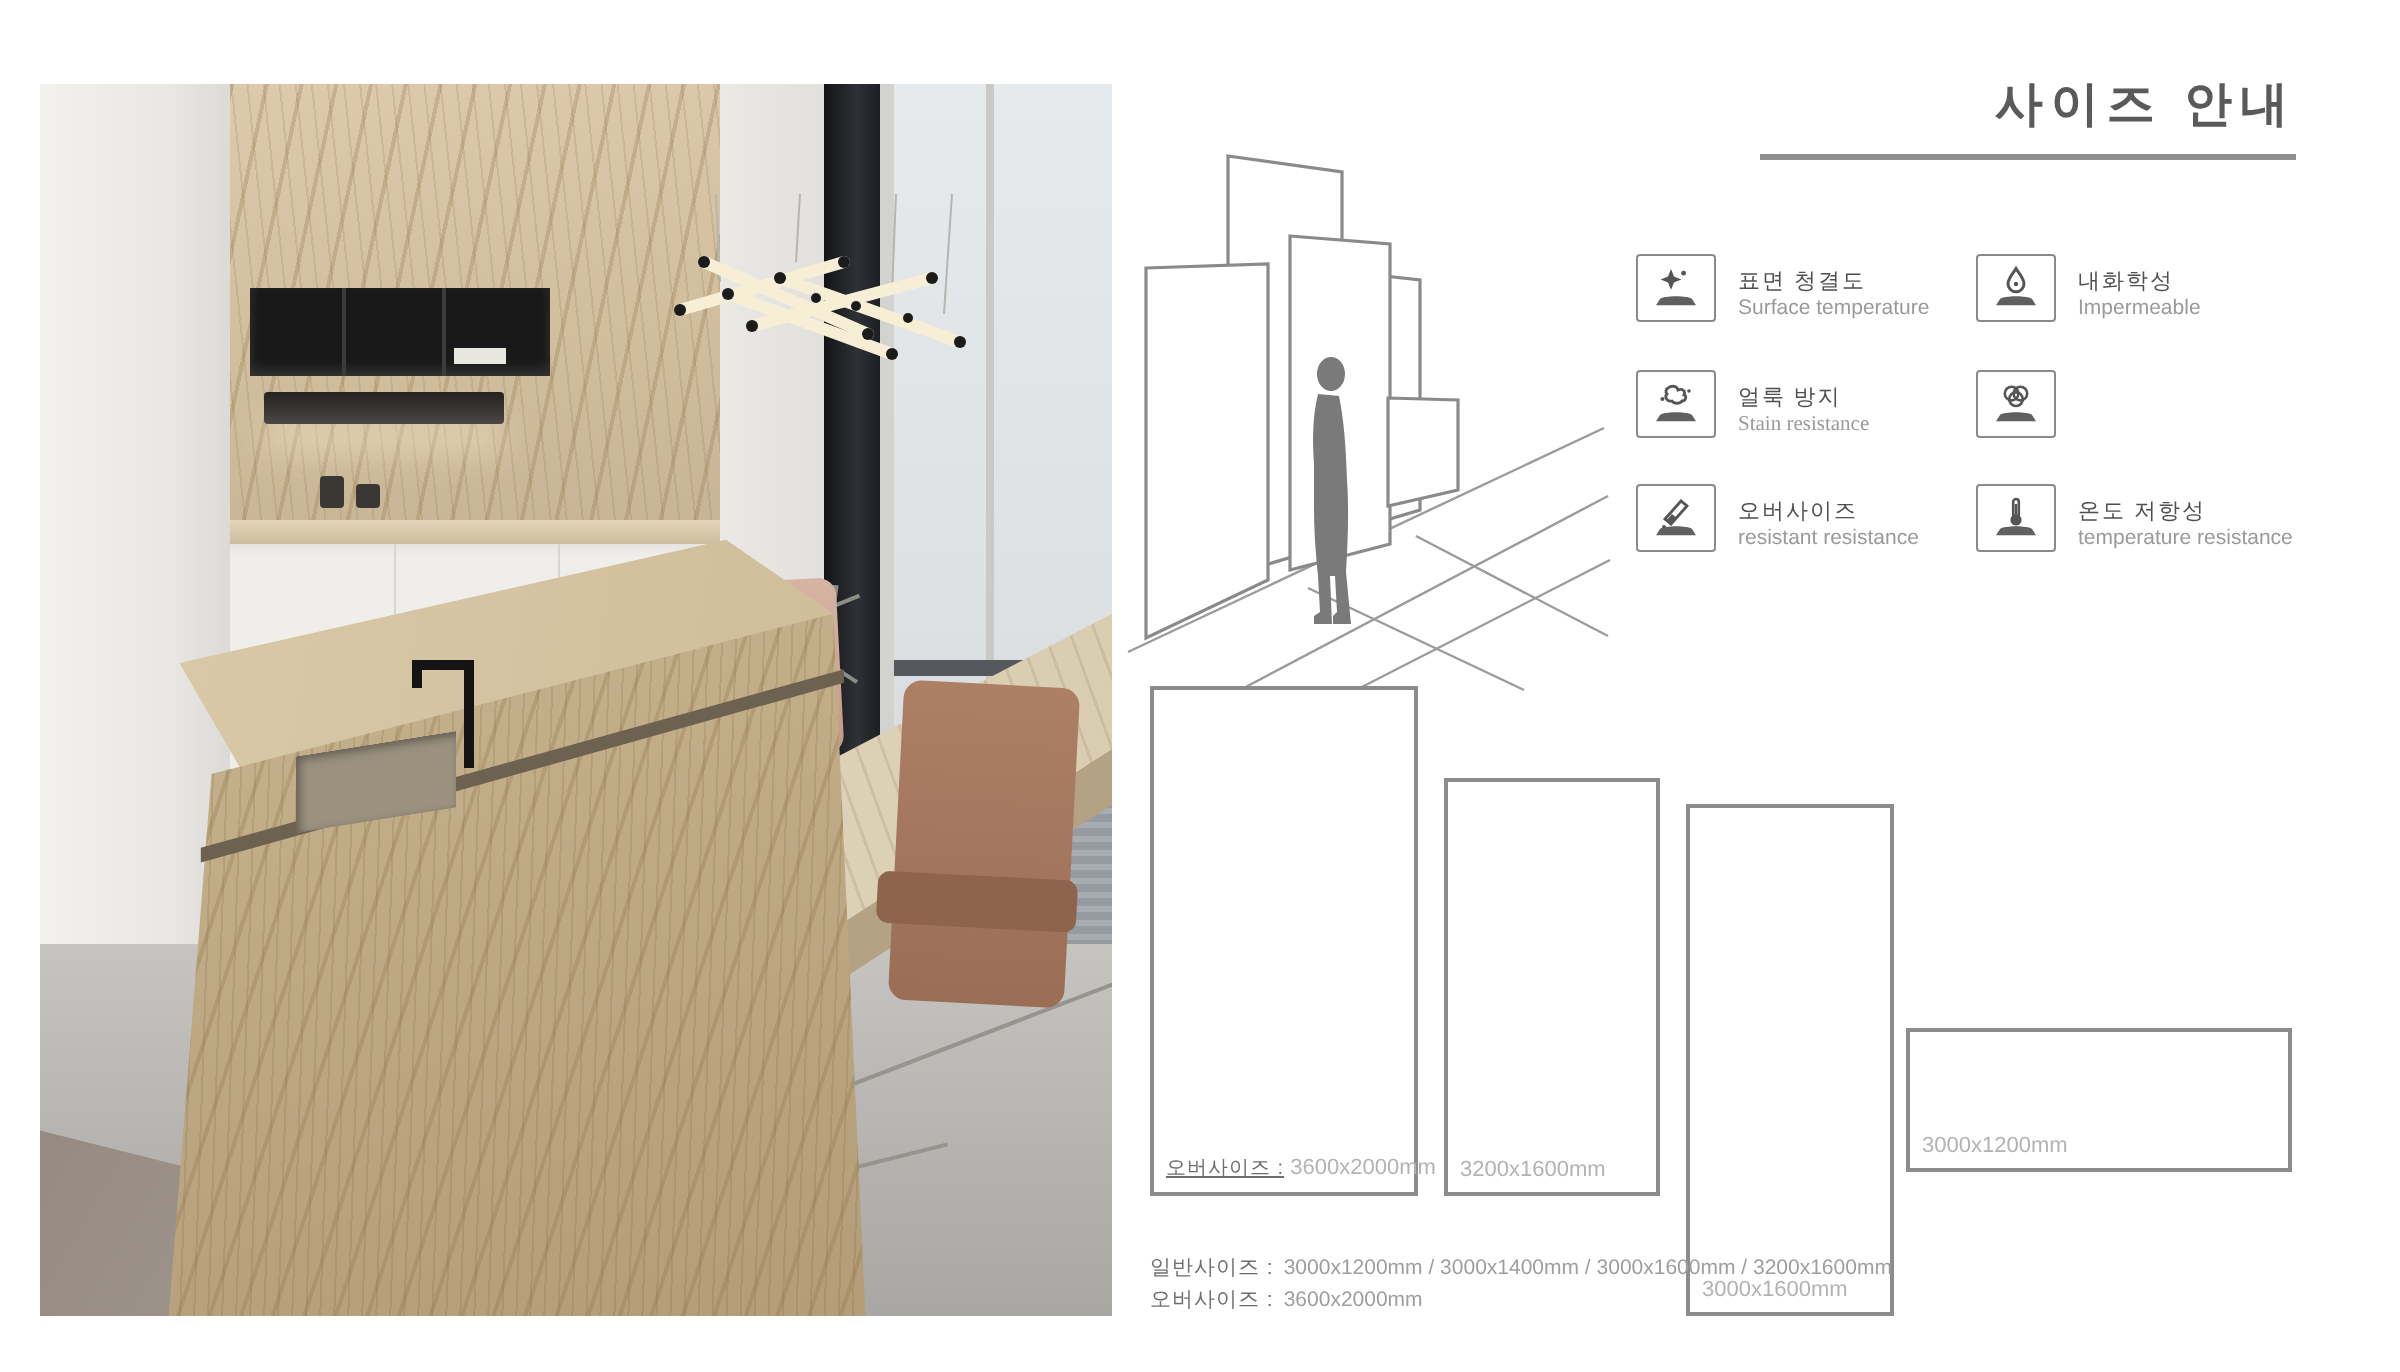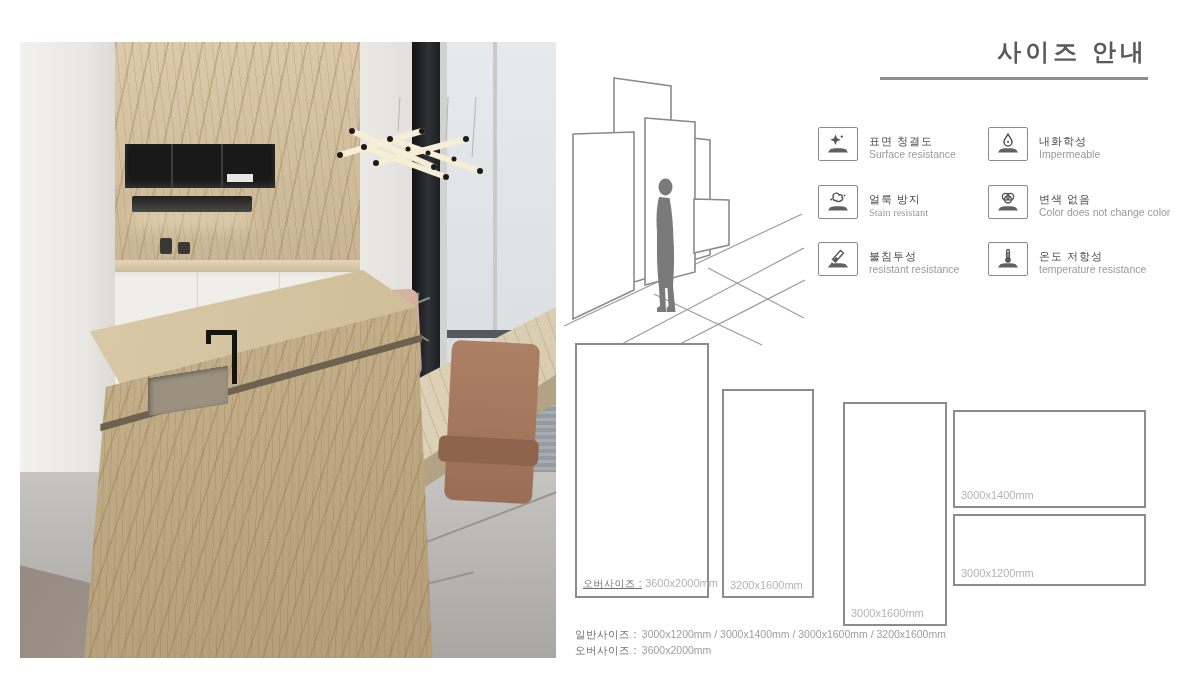--- a/index.html
+++ b/index.html
@@ -106,22 +106,22 @@
   .f2{left:0;top:58px;font-family:Liberation Serif, serif;}.f3{left:170px;top:58px;}
   .f4{left:0;top:115px;}.f5{left:170px;top:115px;}
   .icon-box{width:38px;height:32px;border:1.5px solid #8a8a8a;border-radius:2px;
          display:flex;align-items:center;justify-content:center;background:#fff;flex:0 0 auto;}
   .f-labels{margin-left:11px;padding-top:2px;}
   .f-kr{font-size:11px;color:#4f4f4f;letter-spacing:1px;line-height:14px;}
   .f-en{font-size:10.5px;color:#9a9a9a;line-height:13px;white-space:nowrap;}
 
   .slab{position:absolute;border:2px solid #8c8c8c;background:#ffffff;box-sizing:border-box;}
   .slab-0{left:575px;top:343px;width:134px;height:255px;}
-  .slab-1{left:722px;top:389px;width:92px;height:209px;}
-  .slab-2{left:843px;top:402px;width:104px;height:224px;}
+  .slab-1{left:722px;top:389px;width:108px;height:209px;}
+  .slab-2{left:843px;top:402px;width:104px;height:256px;}
   .slab-3{left:953px;top:410px;width:193px;height:98px;}
   .slab-4{left:953px;top:514px;width:193px;height:72px;}
   .slab-label{position:absolute;left:6px;bottom:5px;font-size:11px;color:#b3b3b3;white-space:nowrap;}
   .slab-prefix{font-size:10px;color:#6f6f6f;text-decoration:underline;letter-spacing:.5px;}
 
   .summary{position:absolute;left:575px;top:626px;font-size:10.5px;line-height:16px;color:#9e9e9e;}
   .summary .lbl{color:#6f6f6f;letter-spacing:.5px;margin-right:5px;}
 </style>
 </head>
 <body>
@@ -246,21 +246,21 @@
     <div class="feature f0">
       <div class="icon-box">
         <svg width="26" height="24" viewBox="0 0 26 24">
           <path d="M10.5 2.5 L12 6.2 L15.7 7.7 L12 9.2 L10.5 12.9 L9 9.2 L5.3 7.7 L9 6.2 Z" fill="#555"></path>
           <circle cx="16.8" cy="4.6" r="1.2" fill="#555"></circle>
           <path d="M5 17.5 C7 15.7 19 15.7 21 17.5 L23 20.6 L3 20.6 Z" fill="#606060"></path>
         </svg>
       </div>
       <div class="f-labels">
         <div class="f-kr">표면 청결도</div>
-        <div class="f-en">Surface resistance</div>
+        <div class="f-en">Surface temperature</div>
       </div>
     </div>
 
     <div class="feature f1">
       <div class="icon-box">
         <svg width="26" height="24" viewBox="0 0 26 24">
           <path d="M13 2.2 C11.2 5.2 9 7.4 9 9.9 A4 4 0 0 0 17 9.9 C17 7.4 14.8 5.2 13 2.2 Z" fill="none" stroke="#555" stroke-width="1.5"></path>
           <circle cx="13" cy="10" r="1.1" fill="#555"></circle>
           <path d="M5 17.5 C7 15.7 19 15.7 21 17.5 L23 20.6 L3 20.6 Z" fill="#606060"></path>
         </svg>
@@ -275,50 +275,46 @@
       <div class="icon-box">
         <svg width="26" height="24" viewBox="0 0 26 24">
           <path d="M9 4 C11 2.5 13.5 3 14 5 C16 4 18 5.5 17 7.5 C18.5 8 18 10.5 16 10.5 C15 12 12 12 11 10.5 C8.5 11 7 8.5 8.5 7 C7.5 6 8 4.7 9 4 Z" fill="none" stroke="#555" stroke-width="1.4"></path>
           <circle cx="6.2" cy="9.5" r="1" fill="#555"></circle>
           <circle cx="19.5" cy="5.5" r="0.9" fill="#555"></circle>
           <path d="M5 17.5 C7 15.7 19 15.7 21 17.5 L23 20.6 L3 20.6 Z" fill="#606060"></path>
         </svg>
       </div>
       <div class="f-labels">
         <div class="f-kr">얼룩 방지</div>
-        <div class="f-en">Stain resistant</div>
+        <div class="f-en">Stain resistance</div>
       </div>
     </div>
 
     <div class="feature f3">
       <div class="icon-box">
         <svg width="26" height="24" viewBox="0 0 26 24">
           <circle cx="10.8" cy="6.8" r="3.4" fill="none" stroke="#555" stroke-width="1.3"></circle>
           <circle cx="15.2" cy="6.8" r="3.4" fill="none" stroke="#555" stroke-width="1.3"></circle>
           <circle cx="13" cy="9.6" r="3.4" fill="none" stroke="#555" stroke-width="1.3"></circle>
           <path d="M5 17.5 C7 15.7 19 15.7 21 17.5 L23 20.6 L3 20.6 Z" fill="#606060"></path>
         </svg>
       </div>
-      <div class="f-labels">
-        <div class="f-kr">변색 없음</div>
-        <div class="f-en">Color does not change color</div>
-      </div>
     </div>
 
     <div class="feature f4">
       <div class="icon-box">
         <svg width="26" height="24" viewBox="0 0 26 24">
           <path d="M7.5 12.5 L15.5 3.5 L18.5 6 L10.5 15 Z" fill="none" stroke="#555" stroke-width="1.4"></path>
           <path d="M8.6 12.7 L11 10 L13 11.8 L10.4 14.6 Z" fill="#555"></path>
           <circle cx="7" cy="16.5" r="1" fill="#555"></circle>
           <path d="M5 17.5 C7 15.7 19 15.7 21 17.5 L23 20.6 L3 20.6 Z" fill="#606060"></path>
         </svg>
       </div>
       <div class="f-labels">
-        <div class="f-kr">불침투성</div>
+        <div class="f-kr">오버사이즈</div>
         <div class="f-en">resistant resistance</div>
       </div>
     </div>
 
     <div class="feature f5">
       <div class="icon-box">
         <svg width="26" height="24" viewBox="0 0 26 24">
           <rect x="11.6" y="2.5" width="2.8" height="9" rx="1.4" fill="none" stroke="#555" stroke-width="1.3"></rect>
           <circle cx="13" cy="13" r="2.8" fill="#555"></circle>
           <rect x="12.4" y="5" width="1.2" height="7" fill="#555"></rect>
@@ -337,23 +333,20 @@
       <span class="slab-prefix">오버사이즈 :</span>
       <span>3600x2000mm</span>
     </span>
   </div>
   <div class="slab slab-1">
     <span class="slab-label">3200x1600mm</span>
   </div>
   <div class="slab slab-2">
     <span class="slab-label">3000x1600mm</span>
   </div>
-  <div class="slab slab-3">
-    <span class="slab-label">3000x1400mm</span>
-  </div>
   <div class="slab slab-4">
     <span class="slab-label">3000x1200mm</span>
   </div>
 
   <div class="summary">
     <div>
       <span class="lbl">일반사이즈 :</span><span>3000x1200mm / 3000x1400mm / 3000x1600mm / 3200x1600mm</span>
     </div>
     <div>
       <span class="lbl">오버사이즈 :</span><span>3600x2000mm</span>

